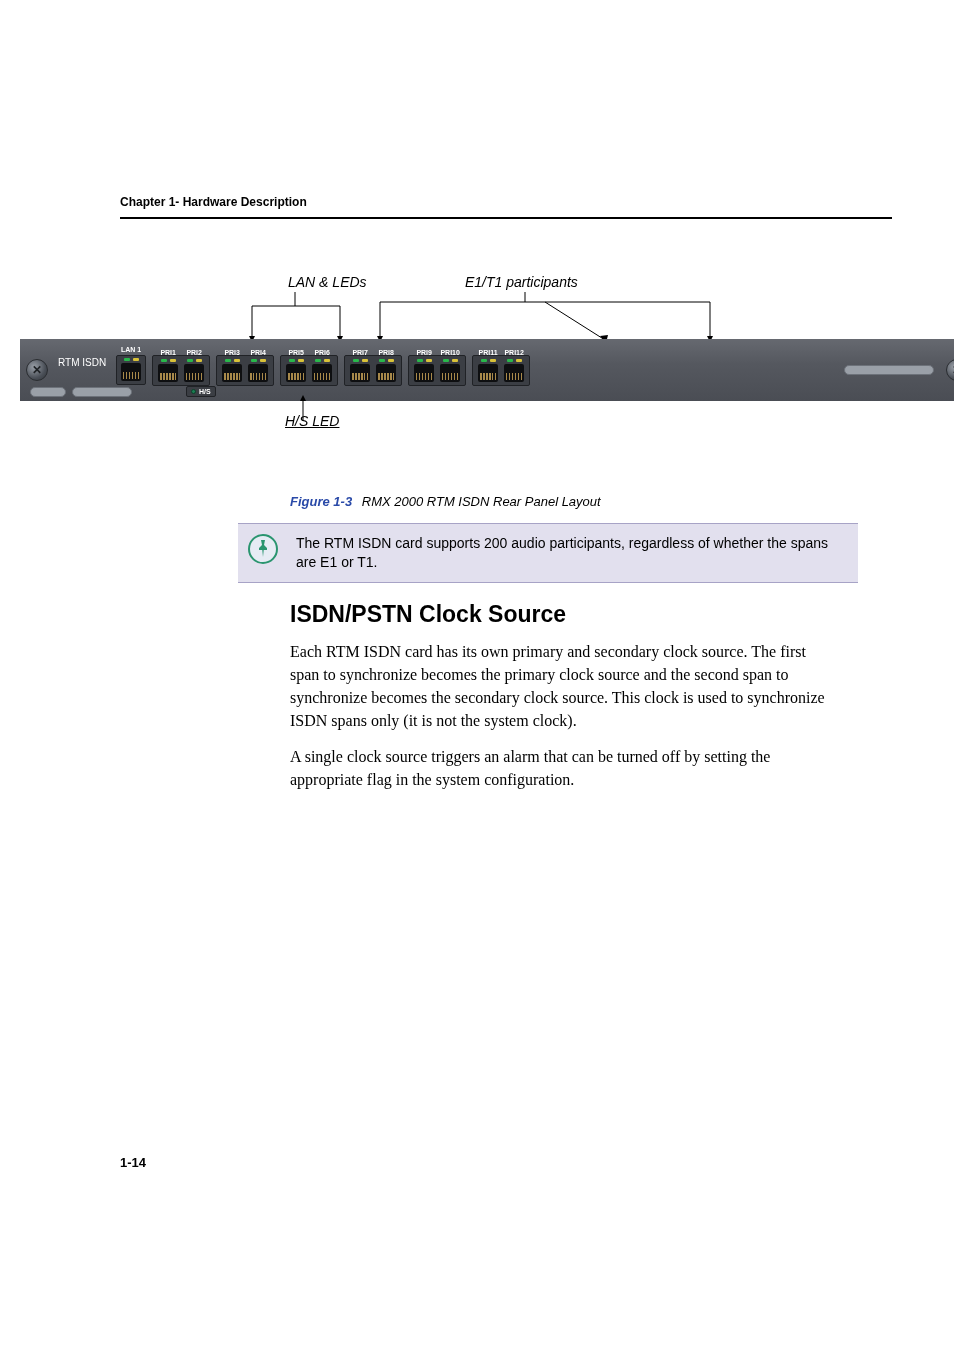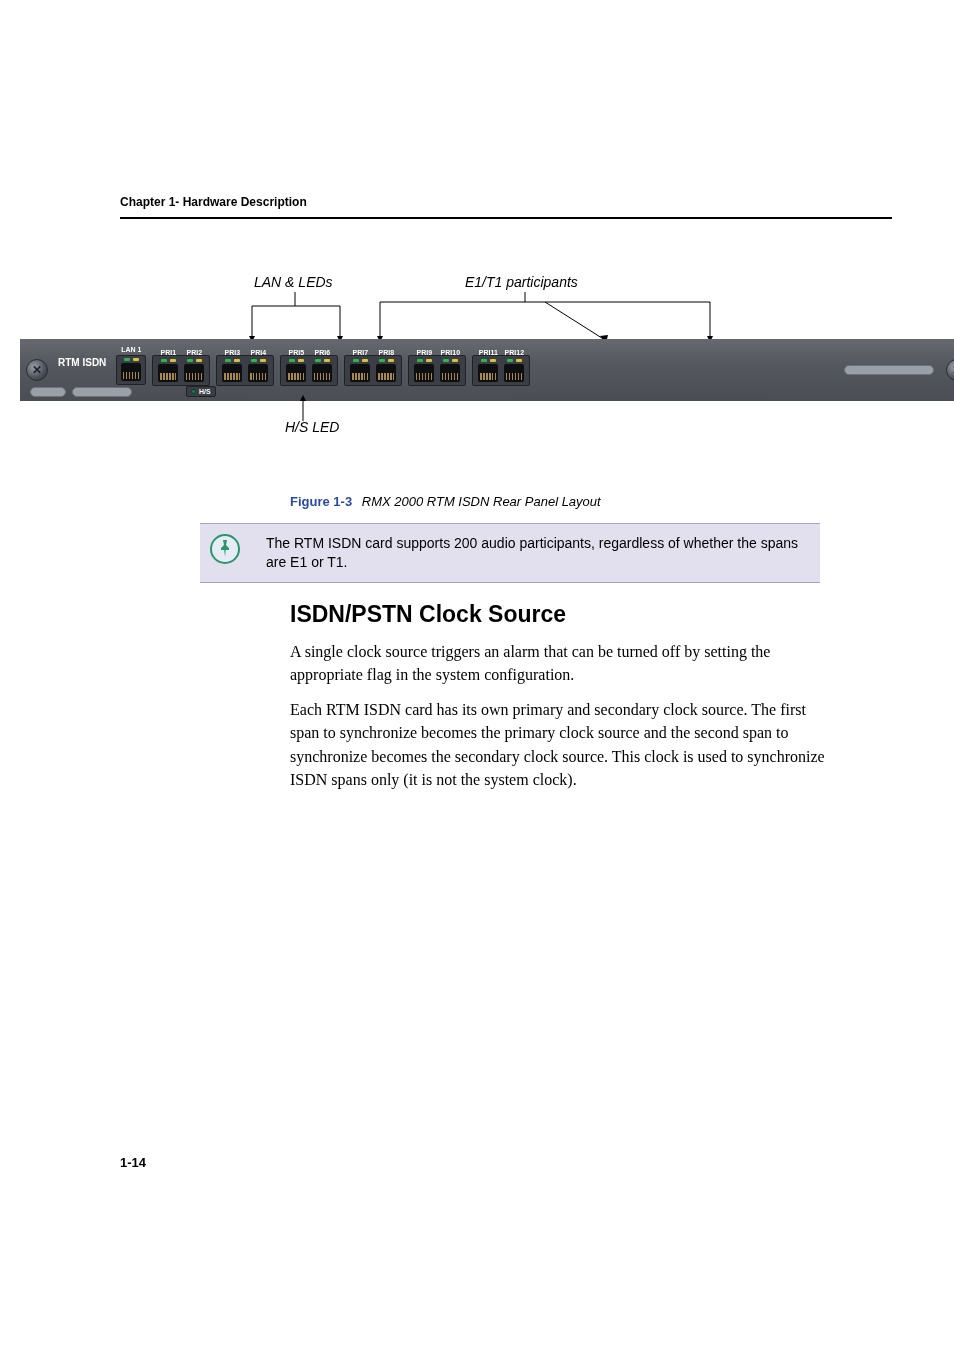--- a/index.html
+++ b/index.html
@@ -4,32 +4,32 @@
 <style>
   * { box-sizing: border-box; margin: 0; padding: 0; }
   html, body { width: 954px; height: 1350px; background: #fff; font-family: Georgia, 'Times New Roman', serif; color: #000; }
   .page { padding: 195px 62px 0 120px; position: relative; height: 100%; }
   .chapter-header { font-family: Arial, Helvetica, sans-serif; font-size: 12px; font-weight: bold; margin-bottom: 8px; }
   .hr { border: none; border-top: 2px solid #000; margin-bottom: 55px; }
 
   
   .diagram-area { position: relative; width: 100%; height: 210px; }
   .lbl { position: absolute; font-style: italic; font-family: Arial, Helvetica, sans-serif; font-size: 14px; }
-  .lan-leds-lbl { left: 134px; top: 0; }
+  .lan-leds-lbl { left: 168px; top: 0; }
   .e1t1-lbl { left: 345px; top: 0; }
-  .hs-led-lbl { left: 165px; top: 145px; }
+  .hs-led-lbl { left: 165px; top: 139px; text-decoration: underline; }
   .arrow-wrap { position: absolute; pointer-events: none; }
   .arrow-wrap svg { display: block; }
 
   
   .panel { position: absolute; top: 65px; left: -100px; width: 954px; height: 62px; background: linear-gradient(#666970 0%, #55585f 40%, #4a4d54 100%); display: flex; align-items: center; }
   .screw { width: 22px; height: 22px; border-radius: 50%; background: radial-gradient(circle at 35% 35%, #9aa0a8, #4b5058 60%, #2e3136 100%); border: 1px solid #2a2d31; display: flex; align-items: center; justify-content: center; color: #1f2225; font-size: 12px; margin: 0 6px; }
   .screw .x { font-weight: bold; }
   .left-cap { flex: 0 0 auto; display: flex; align-items: center; }
-  .rtm-label { color: #fff; font-family: Arial, Helvetica, sans-serif; font-size: 10px; font-weight: bold; margin: 0 10px 16px 4px; }
+  .rtm-label { color: #fff; font-family: Arial, Helvetica, sans-serif; font-size: 10px; font-weight: normal; margin: 0 10px 16px 4px; }
   .box { position: relative; background: #3b3e44; border: 1px solid #202226; border-radius: 2px; padding: 2px 4px 3px 4px; margin-right: 6px; }
   .box-label { position: absolute; top: -10px; left: 50%; transform: translateX(-50%); color: #fff; font-family: Arial, Helvetica, sans-serif; font-size: 7px; font-weight: bold; white-space: nowrap; }
   .rj45 { width: 20px; height: 18px; background: #0e0f11; border-radius: 2px; position: relative; overflow: hidden; }
   .rj45::before { content: ""; position: absolute; left: 2px; right: 2px; bottom: 2px; height: 7px; background: repeating-linear-gradient(90deg, #a8894a 0 1.5px, #0e0f11 1.5px 3px); }
   .leds { display: flex; gap: 3px; margin-bottom: 2px; }
   .led { width: 6px; height: 3px; border-radius: 1px; }
   .led.g { background: #29b84b; }
   .led.y { background: #d9c238; }
   .lan-box .inner { display: flex; flex-direction: column; align-items: center; }
   .pri-pair { display: flex; gap: 6px; }
@@ -38,24 +38,24 @@
   .pri-group { background: #3b3e44; border: 1px solid #202226; border-radius: 2px; padding: 3px 5px 3px 5px; margin-right: 6px; position: relative; }
   .hs-box { position: absolute; left: 166px; bottom: 4px; display: flex; align-items: center; gap: 3px; background: #3b3e44; border: 1px solid #202226; border-radius: 2px; padding: 1px 4px; }
   .hs-dot { width: 5px; height: 5px; border-radius: 50%; background: #1a7d52; border: 1px solid #0f3f2a; }
   .hs-text { color: #fff; font-family: Arial, Helvetica, sans-serif; font-size: 7px; font-weight: bold; }
   .spacer { flex: 1 1 auto; }
   .right-tray { width: 90px; height: 10px; background: #9aa0a8; border-radius: 5px; margin-right: 6px; border: 1px solid #6d727a; }
   .left-tray { width: 36px; height: 10px; background: #9aa0a8; border-radius: 5px; border: 1px solid #6d727a; position: absolute; left: 10px; bottom: 4px; }
   .left-tray2 { width: 60px; height: 10px; background: #9aa0a8; border-radius: 5px; border: 1px solid #6d727a; position: absolute; left: 52px; bottom: 4px; }
 
   .caption { font-family: Arial, Helvetica, sans-serif; font-size: 13px; margin: 10px 0 14px 170px; }
-  .caption .fig { color: #2a4aa8; font-weight: bold; margin-right: 6px; }
+  .caption .fig { color: #2a4aa8; font-style: italic; font-weight: bold; margin-right: 6px; }
   .caption .txt { font-style: italic; }
 
-  .note-block { display: flex; align-items: flex-start; gap: 26px; background: #e2e0ee; border-top: 1px solid #a7a3c6; border-bottom: 1px solid #a7a3c6; padding: 10px 14px 10px 10px; margin: 0 0 18px 80px; width: 620px; }
+  .note-block { display: flex; align-items: flex-start; gap: 18px; background: #e2e0ee; border-top: 1px solid #a7a3c6; border-bottom: 1px solid #a7a3c6; padding: 10px 14px 10px 10px; margin: 0 0 18px 118px; width: 620px; }
   .note-icon { width: 30px; height: 30px; border: 2.5px solid #2a956f; border-radius: 50%; color: #2a956f; display: flex; align-items: center; justify-content: center; font-size: 18px; flex: 0 0 30px; background: #e6ecf4; }
   .note-text { font-family: Arial, Helvetica, sans-serif; font-size: 14px; line-height: 1.35; }
 
   .section-heading { font-family: Arial, Helvetica, sans-serif; font-size: 23px; font-weight: bold; margin: 0 0 12px 170px; }
   .body-text { font-family: Georgia, 'Times New Roman', serif; font-size: 16px; line-height: 1.45; margin: 0 60px 12px 170px; }
 
   .page-num { position: absolute; left: 120px; bottom: 180px; font-family: Arial, Helvetica, sans-serif; font-size: 13px; font-weight: bold; text-align: right; }
 </style>
 </head>
 <body>
@@ -260,17 +260,17 @@
   <div class="note-block">
     <div class="note-icon">
       <svg width="14" height="18" viewBox="0 0 14 18">
           <path d="M5 0h4l-1 5 3 3v2H3V8l3-3L5 0zM6.3 10h1.4l-.7 7z" fill="#2a956f"></path>
         </svg>
     </div>
     <div class="note-text">The RTM ISDN card supports 200 audio participants, regardless of whether the spans are E1 or T1.</div>
   </div>
 
   <div class="section-heading">ISDN/PSTN Clock Source</div>
+  <p class="body-text">Each RTM ISDN card has its own primary and secondary clock source. The first span to synchronize becomes the primary clock source and the second span to synchronize becomes the secondary clock source. This clock is used to synchronize ISDN spans only (it is not the system clock).</p>
   <p class="body-text">A single clock source triggers an alarm that can be turned off by setting the appropriate flag in the system configuration.</p>
-  <p class="body-text">Each RTM ISDN card has its own primary and secondary clock source. The first span to synchronize becomes the primary clock source and the second span to synchronize becomes the secondary clock source. This clock is used to synchronize ISDN spans only (it is not the system clock).</p>
 
   <div class="page-num">1-14</div>
 </div>
 
 </body></html>

